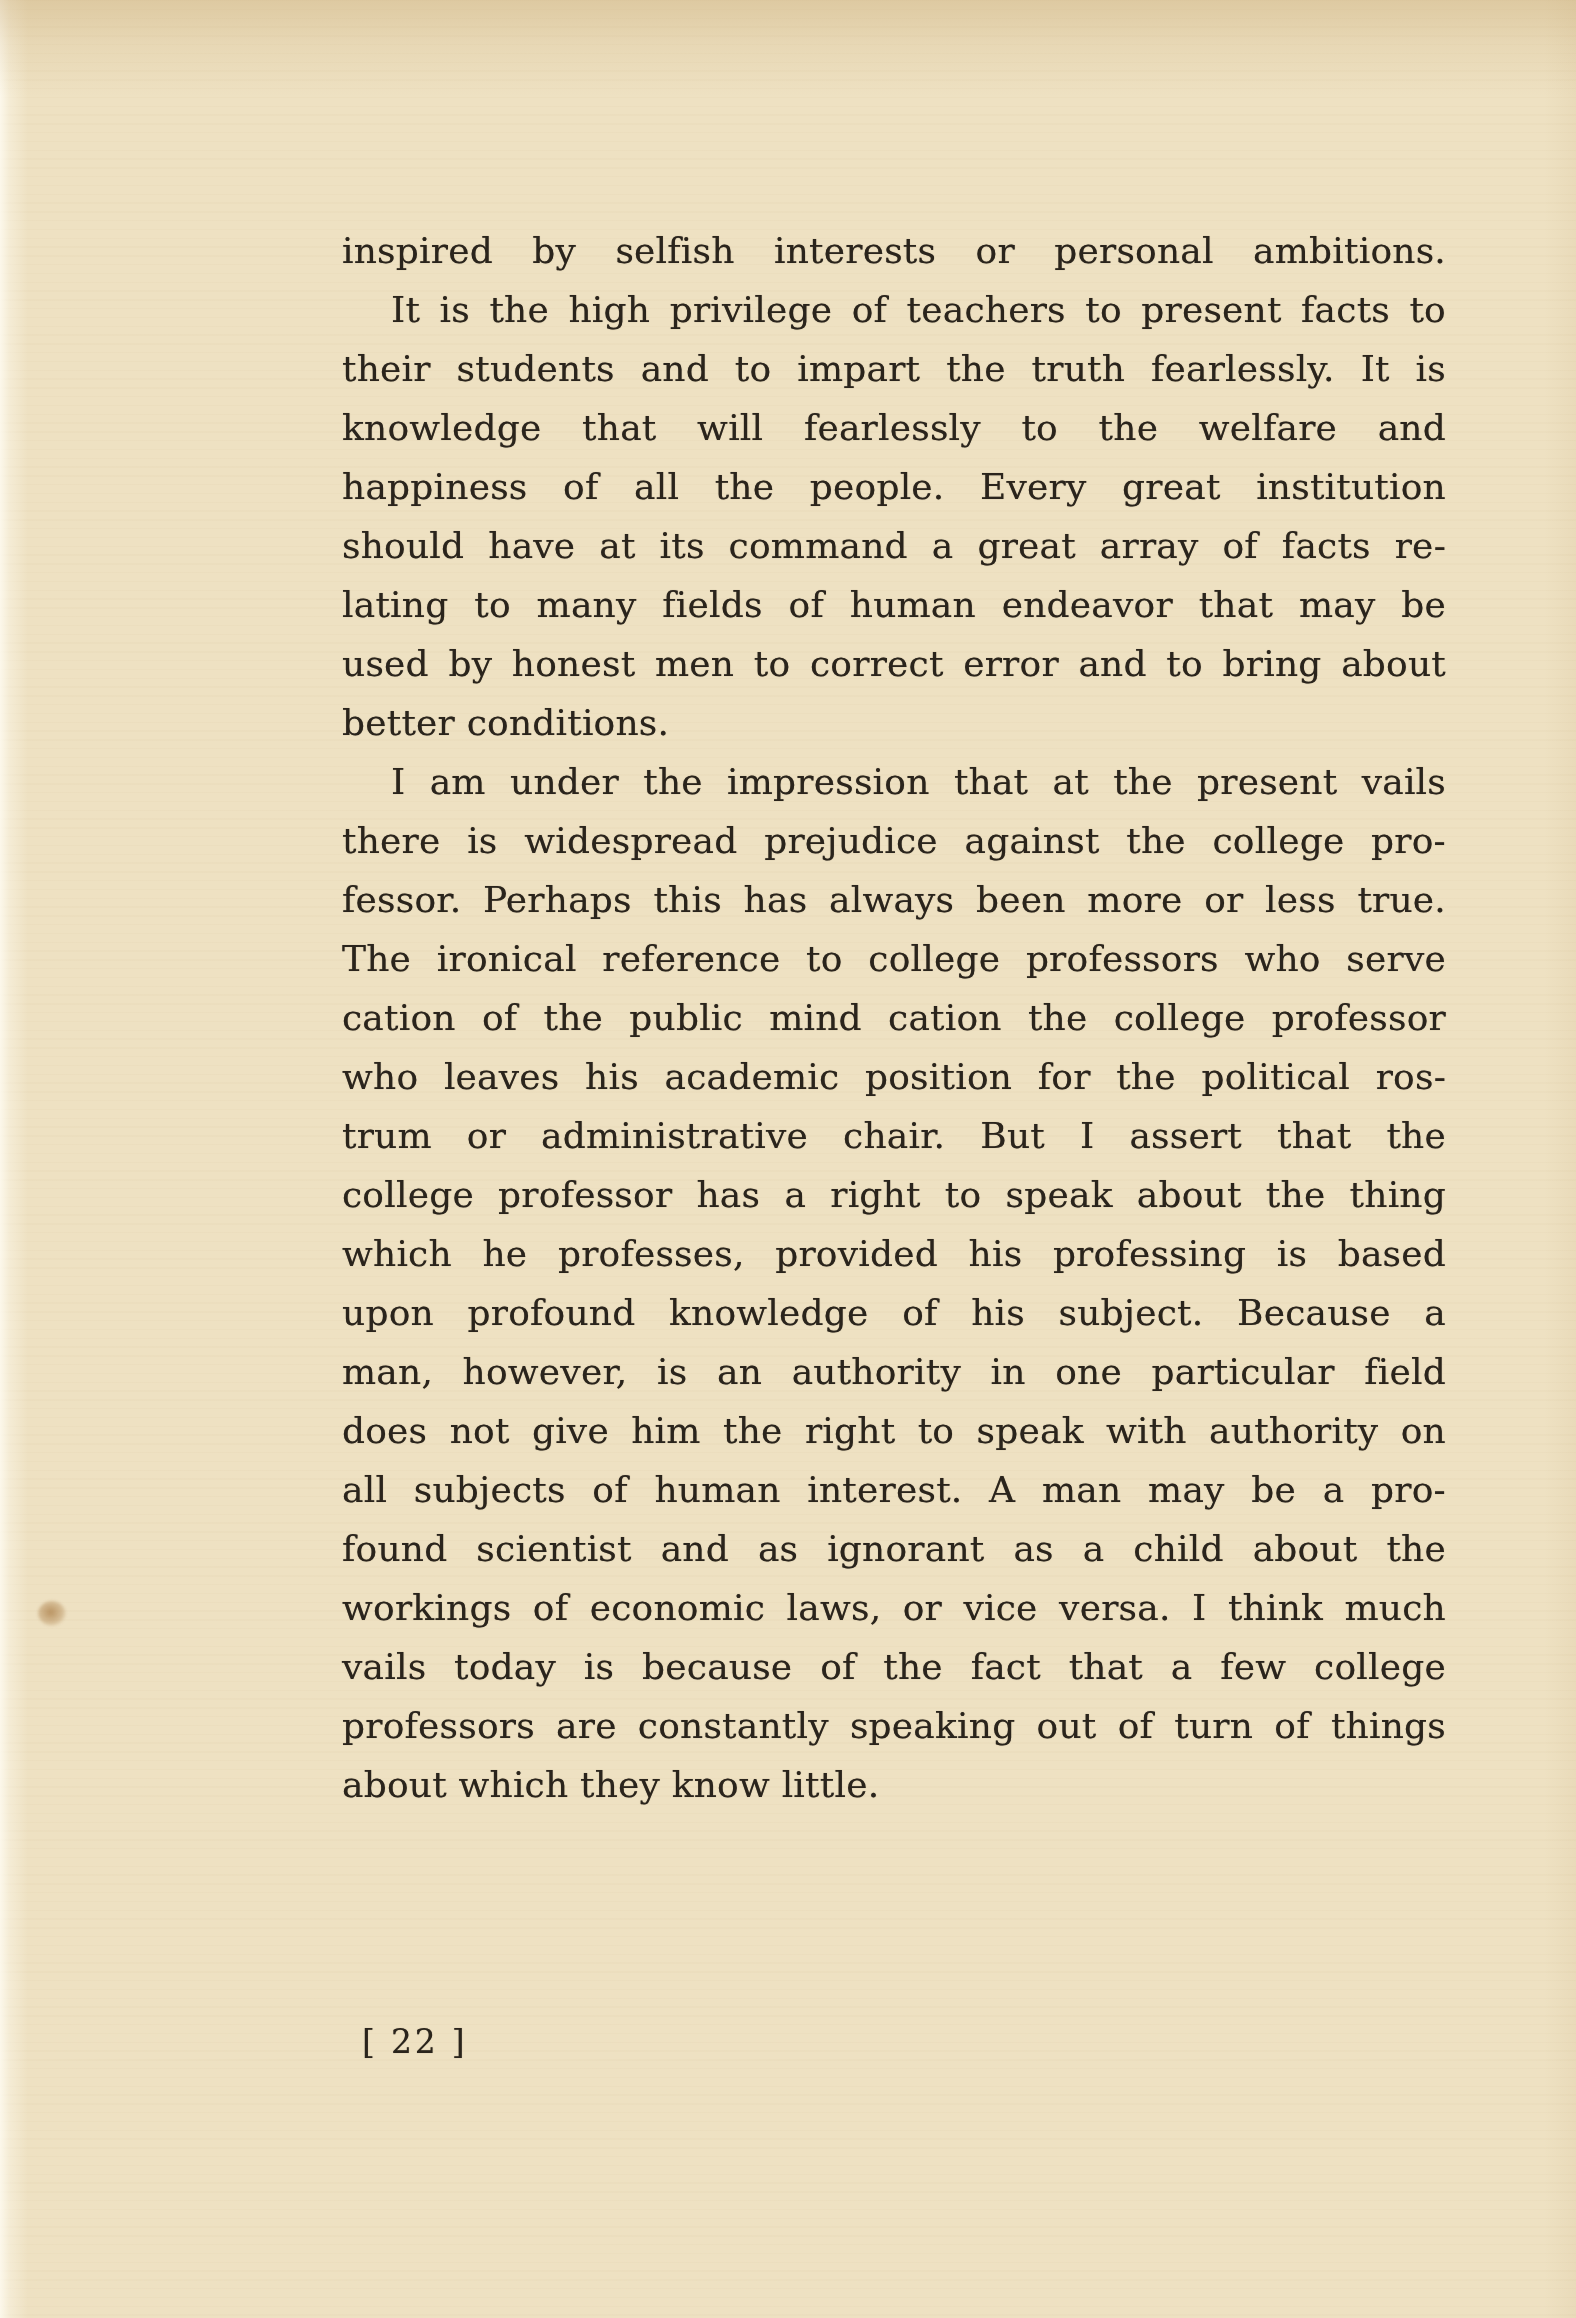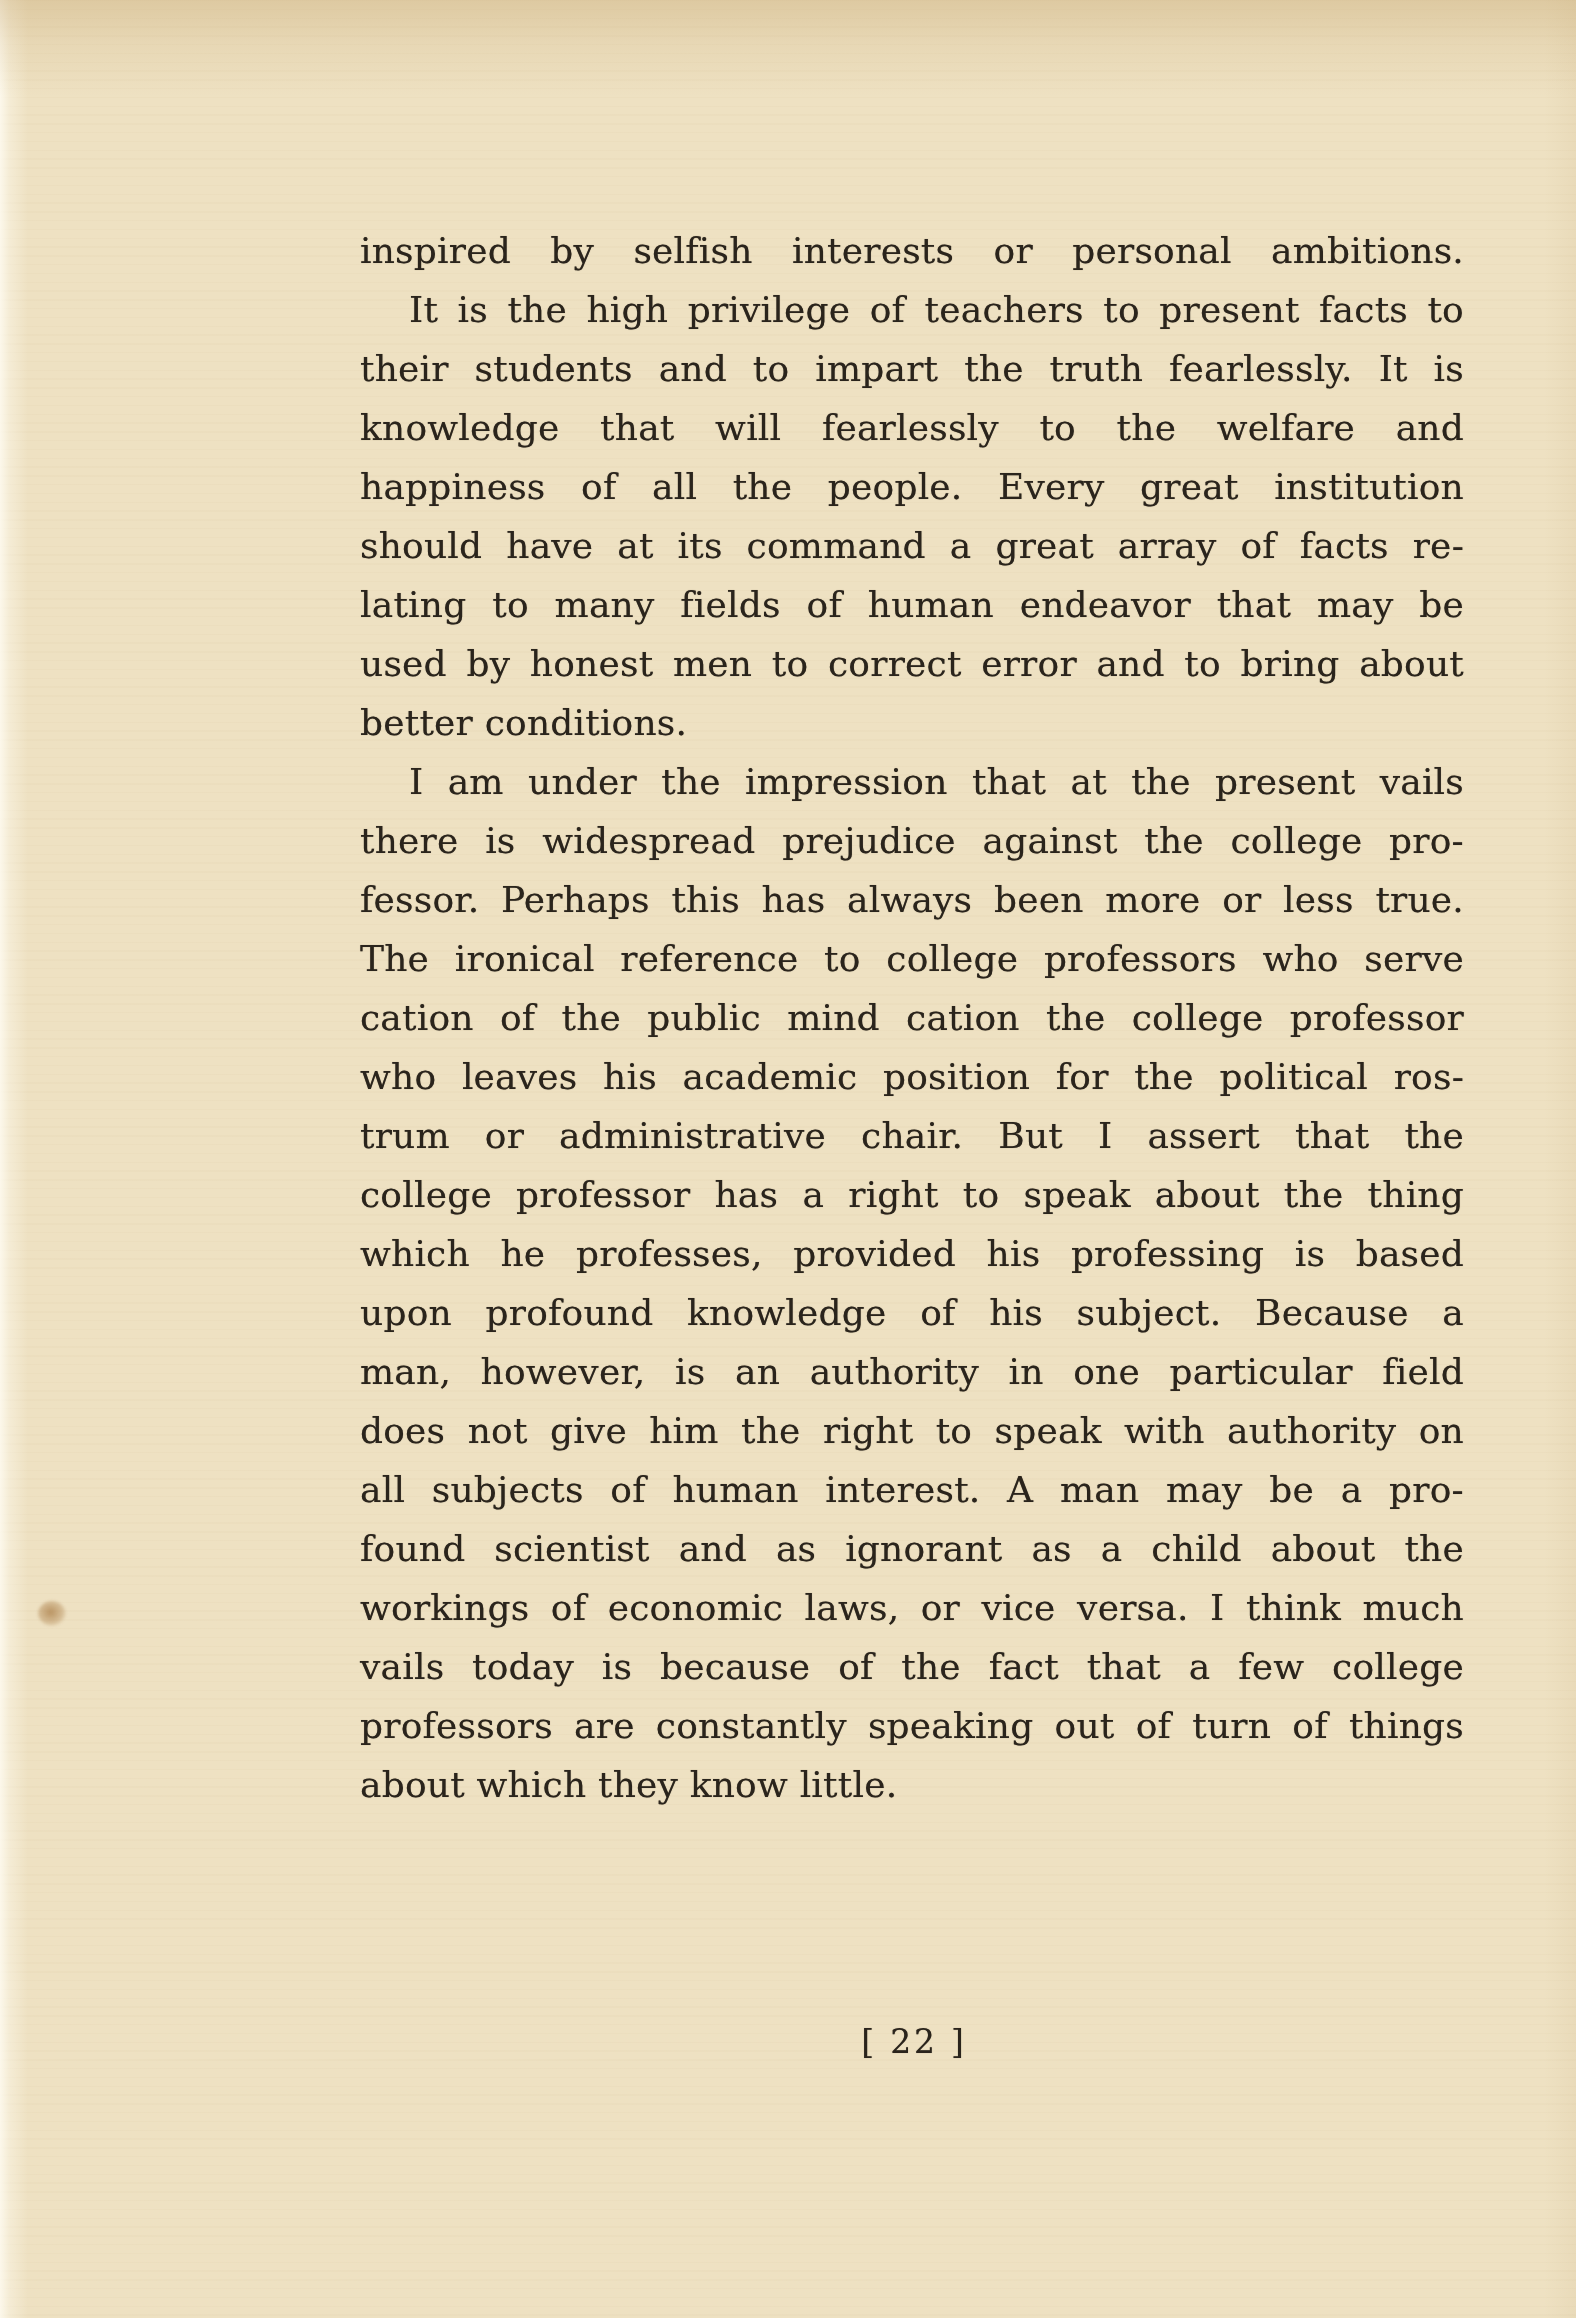--- a/index.html
+++ b/index.html
@@ -20,40 +20,39 @@
     background-color:var(--paper);
     background-image:
       linear-gradient(180deg, rgba(197,166,112,0.40) 0px, rgba(197,166,112,0.16) 44px, rgba(197,166,112,0) 97px),
       linear-gradient(90deg, rgba(255,252,242,0.85) 0px, rgba(255,252,242,0.40) 9.3px, rgba(255,252,242,0) 28px),
       linear-gradient(270deg, rgba(190,160,110,0.10) 0px, rgba(190,160,110,0) 32px),
       linear-gradient(0deg, rgba(196,166,114,0.16) 0px, rgba(196,166,114,0) 74px),
       repeating-linear-gradient(180deg, rgba(182,152,102,0.045) 0px, rgba(182,152,102,0.045) 1.4px, rgba(0,0,0,0) 1.4px, rgba(0,0,0,0) 8.8px);
   }
   .text-block{
     position:absolute;
-    left:360px; top:221px;
+    left:342px; top:221px;
     width:1104px;
     color:var(--ink);
     font-size:36px;
     line-height:59px;
     letter-spacing:0.2px;
     text-shadow:0 0 0.7px rgba(44,34,22,0.55);
   }
   .line{
     text-align:justify;
     text-align-last:justify;
     white-space:normal;
   }
   .line.indent{ padding-left:49px; }
   .line.para-last{ text-align-last:left; }
   .page-number{
     position:absolute;
     left:362px; top:2016px;
     width:1104px;
-    text-align:center;
     color:var(--ink);
     font-size:33px;
     line-height:51px;
     letter-spacing:2.8px;
     text-shadow:0 0 0.7px rgba(44,34,22,0.5);
   }
   .ink-stain{
     position:absolute;
     left:38px; top:1601px;
     width:28px; height:25px;

